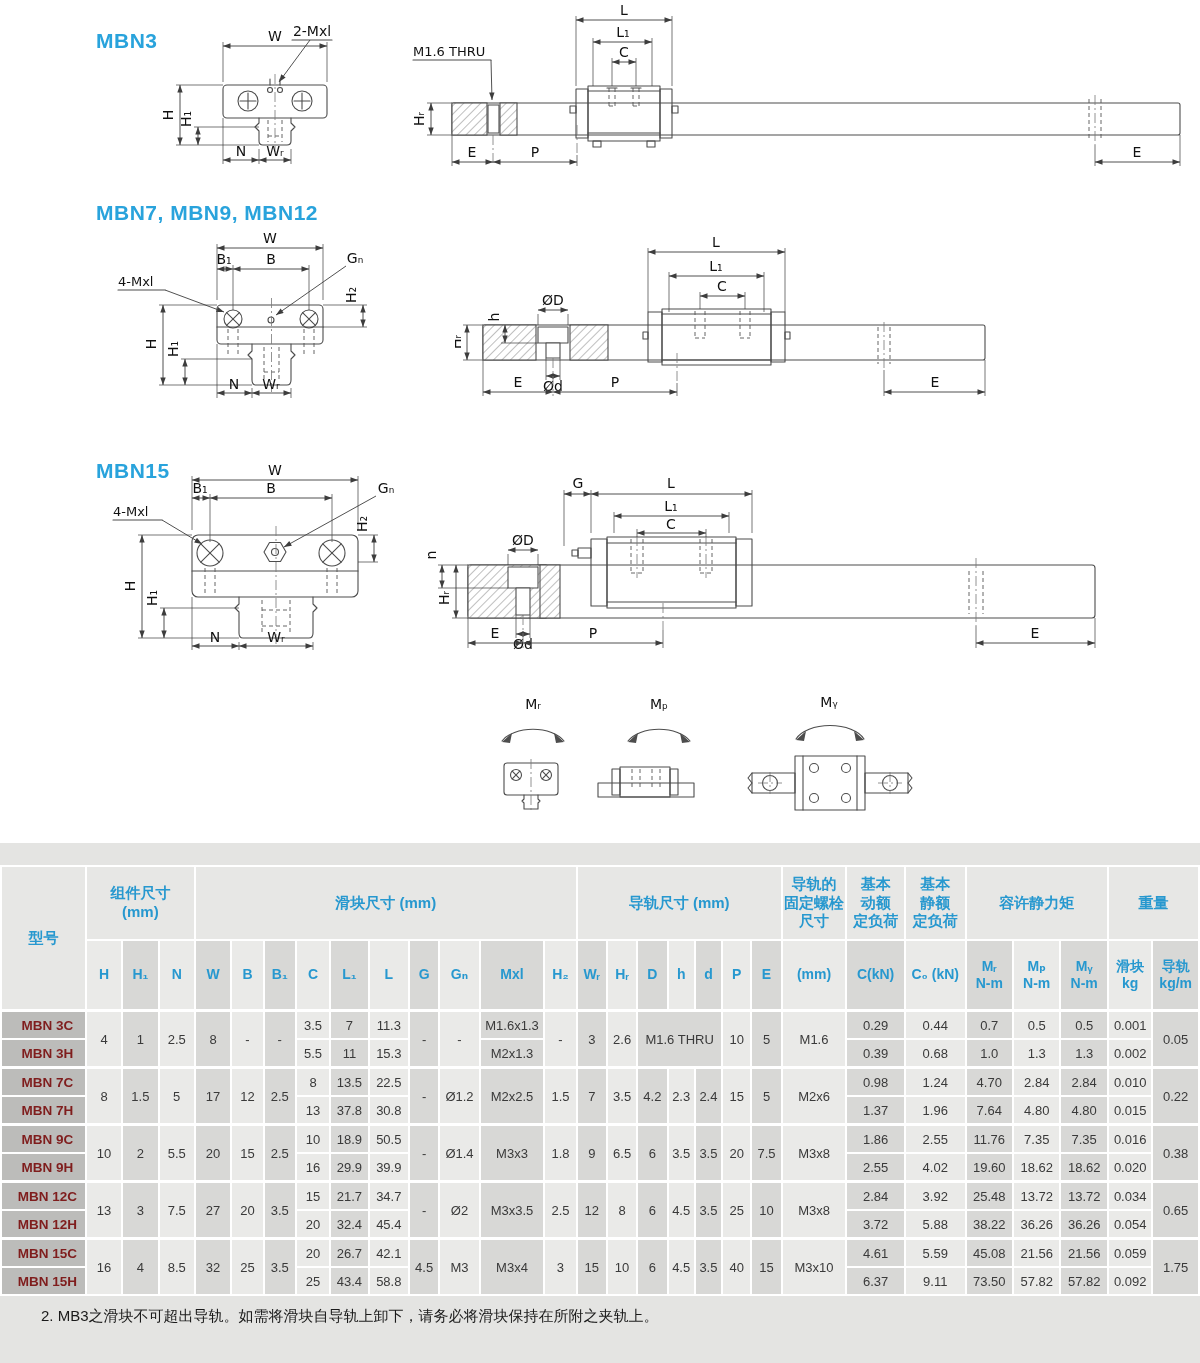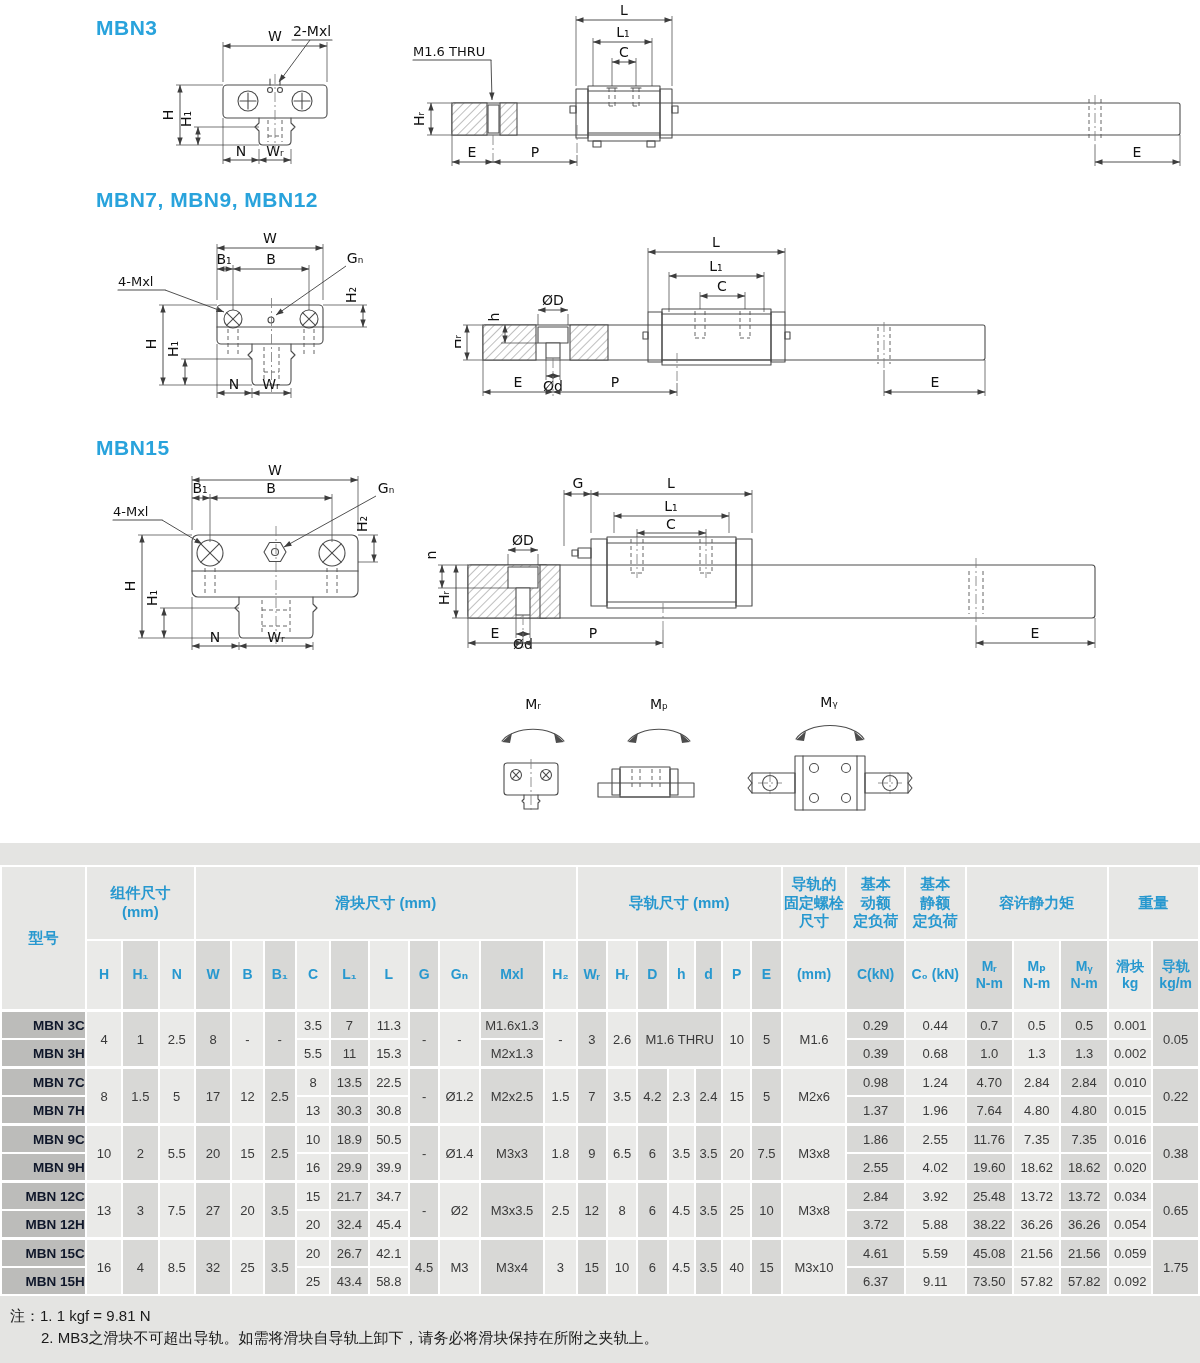--- a/index.html
+++ b/index.html
@@ -1,38 +1,38 @@
 <!DOCTYPE html>
 <html><head>
 <meta charset="utf-8">
 <style>
   html,body{margin:0;padding:0;}
   body{width:1200px;height:1363px;background:#fff;font-family:"Liberation Sans","DejaVu Sans",sans-serif;position:relative;overflow:hidden;}
   #page{position:absolute;inset:0;width:1200px;height:1363px;background:#fff;}
-  .sec-title{position:absolute;color:#29a3dc;font-size:21px;font-weight:bold;letter-spacing:0.5px;}
+  .sec-title{position:absolute;color:#29a3dc;font-size:21px;font-weight:bold;letter-spacing:0.5px;margin-top:13px;}
   .dwg{position:absolute;}
   
   .st{stroke:#4d4d4d;stroke-width:1.1;fill:none;stroke-linejoin:round;stroke-linecap:round;}
   .stf{stroke:#4d4d4d;stroke-width:1.1;fill:#fff;stroke-linejoin:round;}
   .hat{stroke:#4d4d4d;stroke-width:1.1;fill:url(#hch);}
   .dim{stroke:#3d3d3d;stroke-width:0.9;fill:none;}
   .ext{stroke:#3d3d3d;stroke-width:0.7;fill:none;}
   .cl{stroke:#777;stroke-width:0.8;stroke-dasharray:10 3 2 3;fill:none;}
   .dsh{stroke:#555;stroke-width:0.9;stroke-dasharray:4 3;fill:none;}
   text.dl{font:14px "DejaVu Sans",sans-serif;fill:#111;text-anchor:middle;}
   text.dls{font:13px "DejaVu Sans",sans-serif;fill:#111;text-anchor:start;}
   
   .spec-wrap{position:absolute;left:0;top:843px;width:1200px;height:520px;background:#e4e4e2;}
   table{border-collapse:collapse;table-layout:fixed;width:1200px;margin-top:22px;}
   th,td{border:2px solid #fff;overflow:hidden;}
   th{color:#2798cf;font-weight:bold;font-size:15px;white-space:pre-line;text-align:center;line-height:1.25;}
   .h-group,.h-model{background:#e7e7e5;height:70px;}
   .h-sub{font-size:14px;height:66px;}
   td{color:#3a3a3a;font-size:13px;text-align:center;height:24px;padding:1px 0;}
-  td.model{text-align:right;padding-left:8px;background:#bcbcba;color:#0f172a;font-weight:bold;font-size:13.5px;}
+  td.model{text-align:center;padding-left:8px;background:#bcbcba;color:#7f1d1d;font-weight:bold;font-size:13.5px;}
   .cl2{background:#eaeae8;}
   .cd{background:#d8d8d6;}
   thead tr:last-child th{border-bottom:3px solid #fff;}
   tr.pair-start td{border-top:3px solid #fff;}
   .notes{margin:9px 0 0 10px;font-size:15px;color:#1a1a1a;line-height:22px;}
   .notes .n2{padding-left:31px;}
 </style>
 </head>
 <body>
 
@@ -45,21 +45,21 @@
       </marker>
       <pattern id="hch" width="6" height="6" patternUnits="userSpaceOnUse" patternTransform="rotate(45)">
         <rect width="6" height="6" fill="#fff"></rect>
         <line x1="0" y1="0" x2="0" y2="6" stroke="#8a8a8a" stroke-width="1.1"></line>
       </pattern>
     </defs>
   </svg>
 
   <div class="sec-title" style="left:96px;top:16px;">MBN3</div>
   <div class="sec-title" style="left:96px;top:188px;">MBN7, MBN9, MBN12</div>
-  <div class="sec-title" style="left:96px;top:436px;">MBN15</div>
+  <div class="sec-title" style="left:96px;top:446px;">MBN15</div>
 
   <svg class="dwg" style="left:140px;top:24px;" width="210" height="150" viewBox="0 0 210 150">
     <line class="ext" x1="83" y1="18" x2="83" y2="58"></line>
       <line class="ext" x1="187" y1="18" x2="187" y2="58"></line>
     <line class="dim" x1="83" y1="22" x2="187" y2="22" marker-start="url(#ah)" marker-end="url(#ah)"></line>
     <text class="dl" x="135" y="17">W</text>
     <text class="dl" x="172" y="12">2-Mxl</text>
     <line class="st" x1="152" y1="16" x2="192" y2="16"></line>
     <path class="dim" d="M170,16 L139,58" marker-end="url(#ah)"></path>
     <rect class="st" x="83" y="61" width="104" height="33" rx="4"></rect>
@@ -626,21 +626,21 @@
             <td class="cl2">1.24</td>
             <td class="cd">4.70</td>
             <td class="cl2">2.84</td>
             <td class="cd">2.84</td>
             <td class="cl2">0.010</td>
             <td rowspan="2" class="cd">0.22</td>
           </tr>
           <tr>
             <td class="model">MBN 7H</td>
             <td class="cl2">13</td>
-            <td class="cd">30.3</td>
+            <td class="cd">37.8</td>
             <td class="cl2">30.8</td>
             <td class="cd">1.37</td>
             <td class="cl2">1.96</td>
             <td class="cd">7.64</td>
             <td class="cl2">4.80</td>
             <td class="cd">4.80</td>
             <td class="cl2">0.015</td>
           </tr>
           <tr class="pair-start">
             <td class="model">MBN 9C</td>
@@ -767,18 +767,17 @@
             <td class="cd">6.37</td>
             <td class="cl2">9.11</td>
             <td class="cd">73.50</td>
             <td class="cl2">57.82</td>
             <td class="cd">57.82</td>
             <td class="cl2">0.092</td>
           </tr>
         </tbody>
       </table>
     <div class="notes">
-      <div class="n1">注：1. 1 kgf = 9.81 N</div>
       <div class="n2">2. MB3之滑块不可超出导轨。如需将滑块自导轨上卸下，请务必将滑块保持在所附之夹轨上。</div>
     </div>
   </div>
 
 </div>
 
 </body></html>

